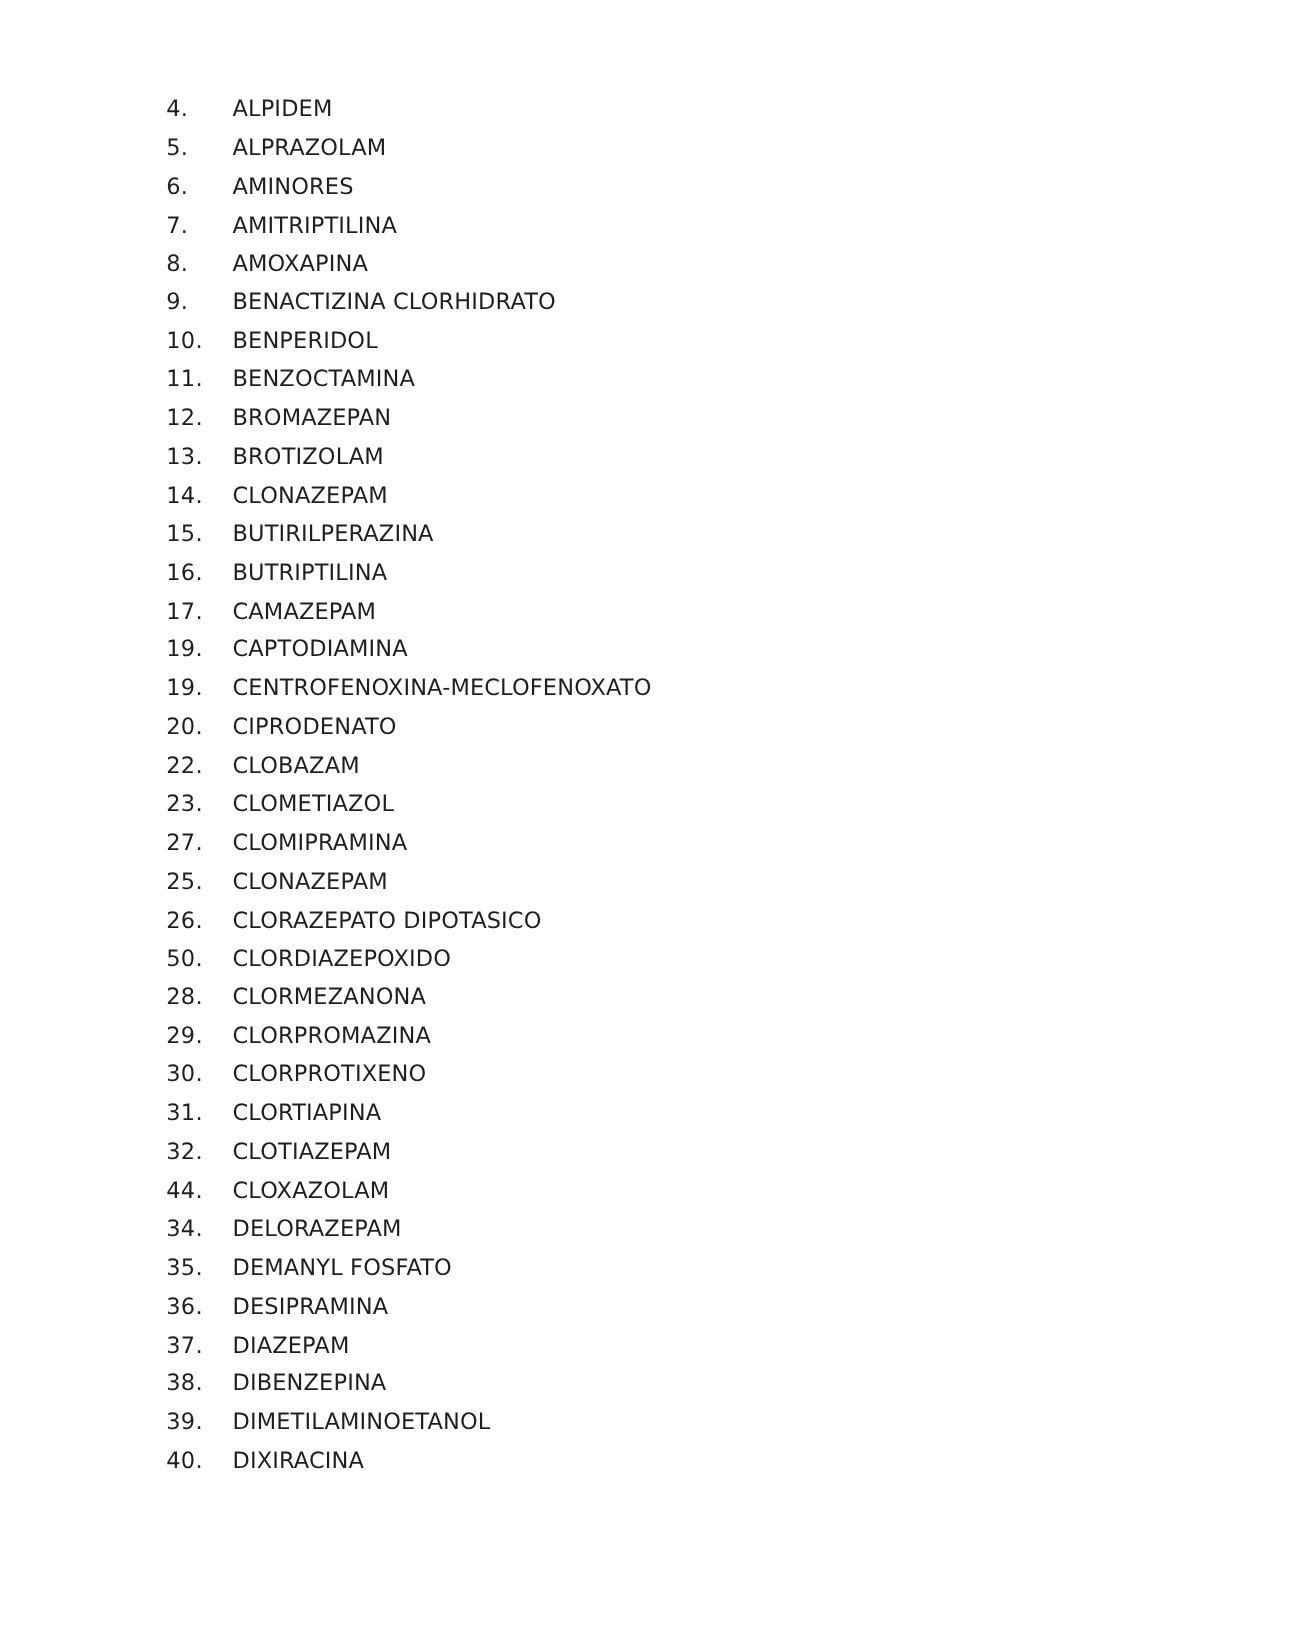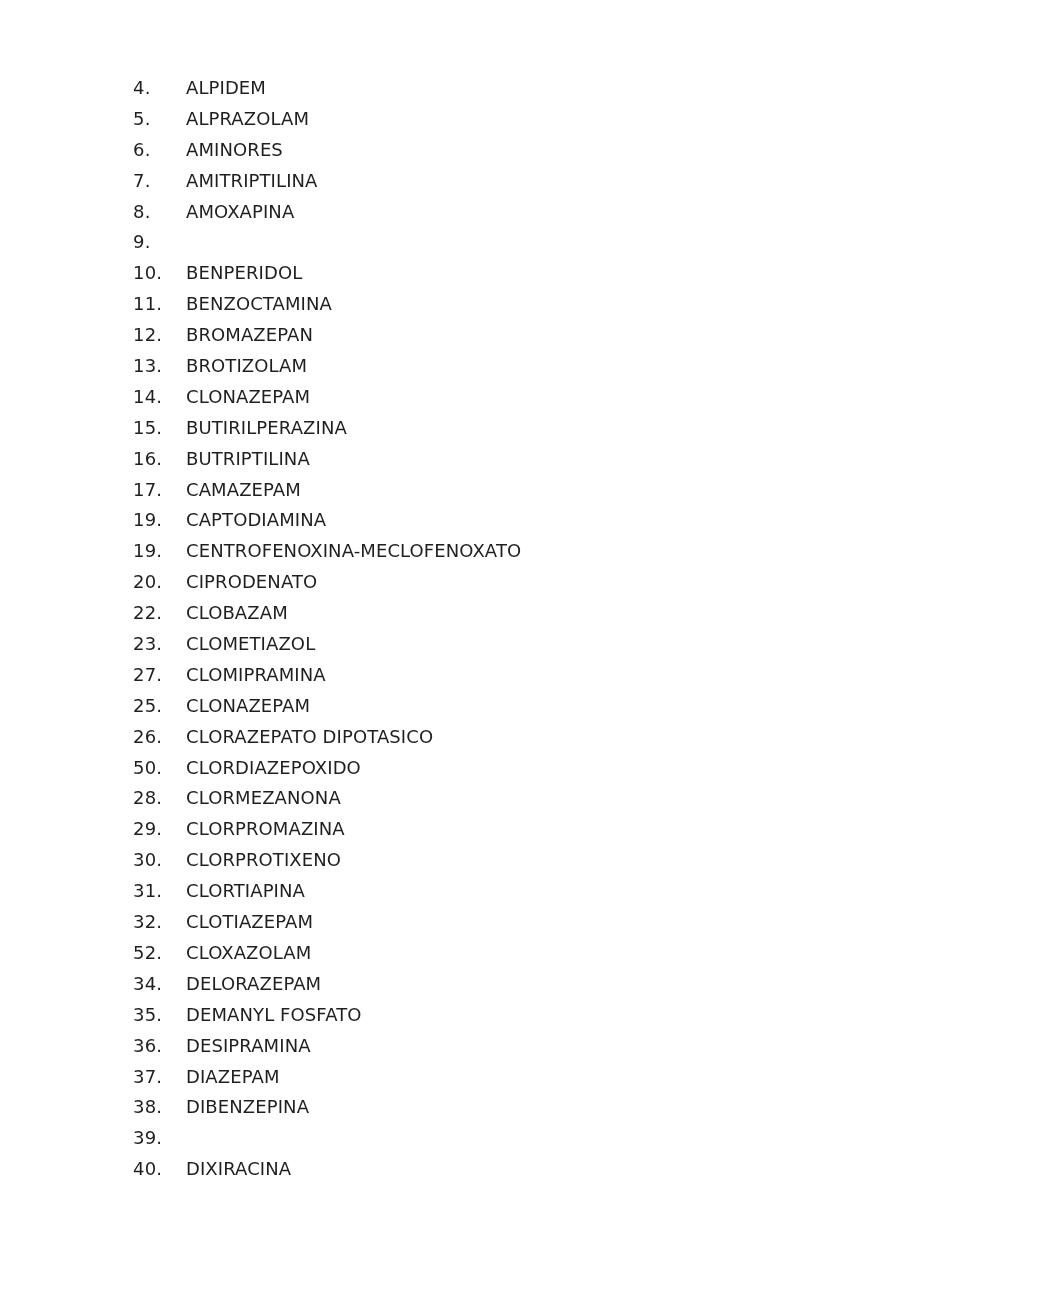--- a/index.html
+++ b/index.html
@@ -64,20 +64,21 @@
     <span class="name">AMITRIPTILINA</span>
   </div>
 
   <div class="row">
     <span class="num">8.</span>
     <span class="name">AMOXAPINA</span>
   </div>
 
   <div class="row">
     <span class="num">9.</span>
+    <span class="name">BENACTIZINA CLORHIDRATO</span>
   </div>
 
   <div class="row">
     <span class="num">10.</span>
     <span class="name">BENPERIDOL</span>
   </div>
 
   <div class="row">
     <span class="num">11.</span>
     <span class="name">BENZOCTAMINA</span>
@@ -178,21 +179,21 @@
     <span class="num">31.</span>
     <span class="name">CLORTIAPINA</span>
   </div>
 
   <div class="row">
     <span class="num">32.</span>
     <span class="name">CLOTIAZEPAM</span>
   </div>
 
   <div class="row">
-    <span class="num">52.</span>
+    <span class="num">44.</span>
     <span class="name">CLOXAZOLAM</span>
   </div>
 
   <div class="row">
     <span class="num">34.</span>
     <span class="name">DELORAZEPAM</span>
   </div>
 
   <div class="row">
     <span class="num">35.</span>
@@ -209,20 +210,21 @@
     <span class="name">DIAZEPAM</span>
   </div>
 
   <div class="row">
     <span class="num">38.</span>
     <span class="name">DIBENZEPINA</span>
   </div>
 
   <div class="row">
     <span class="num">39.</span>
+    <span class="name">DIMETILAMINOETANOL</span>
   </div>
 
   <div class="row">
     <span class="num">40.</span>
     <span class="name">DIXIRACINA</span>
   </div>
 </div>
 </div>
 
 </body></html>

